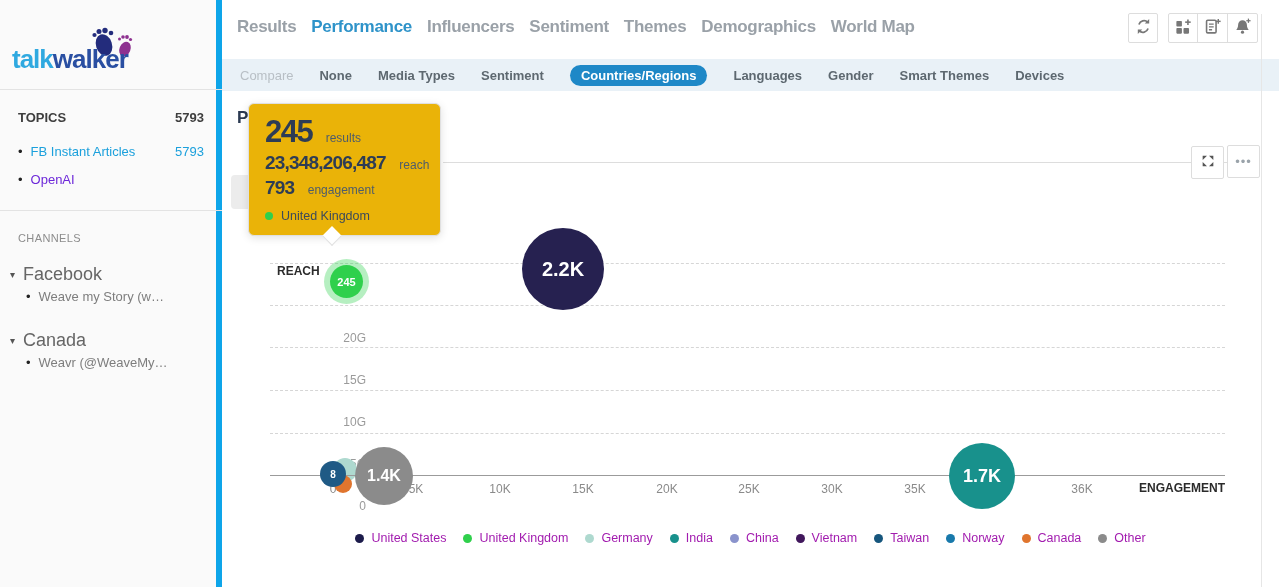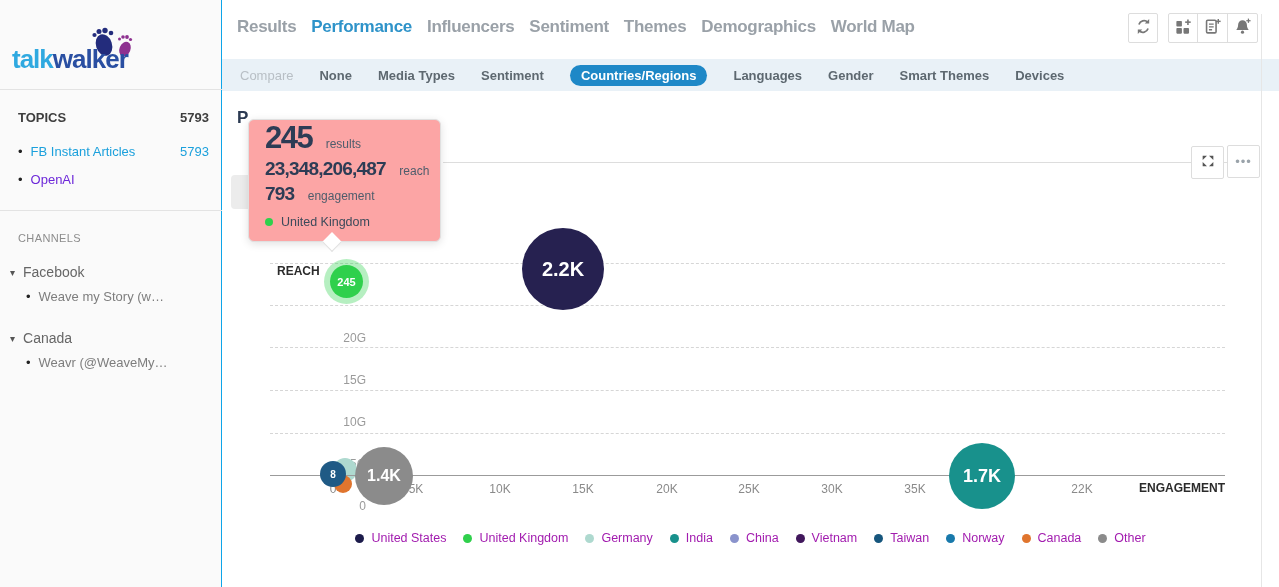--- a/index.html
+++ b/index.html
@@ -1,36 +1,36 @@
 <!DOCTYPE html>
 <html><head>
 <meta charset="utf-8">
 <style>
   * { margin:0; padding:0; box-sizing:border-box; }
   body { font-family:"Liberation Sans", sans-serif; background:#fff; }
   .page { position:relative; width:1279px; height:587px; overflow:hidden; background:#fff; }
 
   
   .sidebar { position:absolute; left:0; top:0; width:222px; height:587px;
-             background:#fafafa; border-right:1px solid #0ea5e9; }
+             background:#fafafa; border-right:6px solid #0ea5e9; }
   .logo-wrap { position:absolute; left:12px; top:24px; width:200px; height:64px; cursor:pointer; }
   .logo-text { position:absolute; left:0; top:20px; font-size:26px; font-weight:bold; letter-spacing:-1px; }
   .logo-talk { color:#2fa9e0; } .logo-walker { color:#2a4fa2; }
   .logo-feet { position:absolute; left:76px; top:-2px; }
   .sb-divider { position:absolute; left:0; width:222px; border-top:1px solid #e3e3e3; }
   .sb-sec-head { position:absolute; left:18px; right:12px; display:flex; justify-content:space-between;
                  font-size:13px; font-weight:bold; color:#3e3e3e; }
   .sb-row { position:absolute; left:18px; right:12px; display:flex; align-items:center; font-size:13px; }
   .sb-bullet { color:#222; margin-right:8px; font-size:13px; }
   .sb-link { color:#1ba0dc; cursor:pointer; }
   .sb-count-blue { margin-left:auto; color:#1ba0dc; }
   .sb-plain { color:#6d28d9; }
   .sb-chan-head { color:#8c8c8c; font-size:11px; font-weight:normal; letter-spacing:.4px; }
   .sb-tri { color:#555; font-size:10px; margin-right:8px; }
-  .sb-group { color:#666; font-size:14px; cursor:pointer; }
+  .sb-group { color:#666; font-size:18px; cursor:pointer; }
   .sb-sub { color:#7d7d7d; font-size:13px; }
 
   
   .header { position:absolute; left:222px; top:0; width:1057px; height:59px; background:#fff; }
   .tabs { position:absolute; left:15px; top:17px; display:flex; gap:15px; }
   .tab { font-size:17px; font-weight:bold; letter-spacing:-0.3px; color:#9aa1a8; cursor:pointer; white-space:nowrap; }
   .tab.active { color:#2e93c9; }
   .hbtn { position:absolute; top:13px; height:30px; background:#fff; border:1px solid #ddd;
           display:flex; align-items:center; justify-content:center; cursor:pointer; }
   .hbtn-refresh { right:121px; width:30px; border-radius:2px; }
@@ -51,23 +51,23 @@
   .right-edge { position:absolute; left:1261px; top:14px; bottom:0; width:1px; background:#e6e6e6; }
   .wtitle { position:absolute; left:15px; top:17px; font-size:17px; font-weight:bold; color:#2c3a52; }
   .hidden-dd { position:absolute; left:9px; top:84px; width:30px; height:34px; background:#ececec; border-radius:4px; }
   .wline { position:absolute; left:221px; right:22px; top:71px; border-top:1px solid #ddd; }
   .wbtn { position:absolute; width:33px; height:33px; background:#fff; border:1px solid #ddd; border-radius:2px;
           display:flex; align-items:center; justify-content:center; cursor:pointer; z-index:5; }
   .wbtn-expand { left:969px; top:55px; }
   .wbtn-dots { left:1005px; top:54px; color:#9aa3aa; font-size:13px; letter-spacing:1px; }
 
   
-  .tooltip { position:absolute; left:26px; top:28px; width:193px; z-index:10; background:#fca5a5;
+  .tooltip { position:absolute; left:26px; top:12px; width:193px; z-index:10; background:#eab308;
              border:1px solid #e0e0e0; border-radius:6px; box-shadow:0 2px 8px rgba(0,0,0,.12);
-             padding:0 14px 12px 16px; }
+             padding:10px 14px 12px 16px; }
   .tt-row { white-space:nowrap; }
   .tt-big { font-size:31px; font-weight:bold; letter-spacing:-1.5px; color:#2d3c55; line-height:36px; }
   .tt-mid { font-size:19px; font-weight:bold; letter-spacing:-0.8px; color:#2d3c55; line-height:25px; }
   .tt-lab { font-size:12px; color:#4e5c6b; margin-left:9px; }
   .tt-country { display:flex; align-items:center; margin-top:9px; font-size:12.5px; color:#3c4a5a; }
   .tt-dot { width:8px; height:8px; border-radius:50%; margin-right:8px; }
   .tt-arrow { position:absolute; left:76px; bottom:-8px; width:14px; height:14px; background:#fff;
               border-right:1px solid #e0e0e0; border-bottom:1px solid #e0e0e0; transform:rotate(45deg); }
 
   
@@ -278,21 +278,21 @@
     <div class="xaxis"></div>
     <span class="xtick" style="left:111px">0</span>
     <span class="xtick" style="left:194px">5K</span>
     <span class="xtick" style="left:278px">10K</span>
     <span class="xtick" style="left:361px">15K</span>
     <span class="xtick" style="left:445px">20K</span>
     <span class="xtick" style="left:527px">25K</span>
     <span class="xtick" style="left:610px">30K</span>
     <span class="xtick" style="left:693px">35K</span>
     <span class="xtick" style="left:777px; z-index:0">40K</span>
-    <span class="xtick" style="left:860px">22K</span>
+    <span class="xtick" style="left:860px">36K</span>
     <div class="xaxis-title">ENGAGEMENT</div>
 
     <div class="bubble b0" style="background: rgb(38, 33, 80);">2.2K</div>
     <div class="bubble b2" style="background: rgb(174, 217, 207);"></div>
     <div class="bubble b3" style="background: rgb(224, 117, 46);"></div>
     <div class="bubble b4" style="background: rgb(31, 90, 133);">8</div>
     <div class="bubble b5" style="background: rgb(139, 139, 139);">1.4K</div>
     <div class="bubble b6" style="background: rgb(24, 145, 140);">1.7K</div>
     <div class="bubble b1" style="background: rgb(47, 208, 76);">245</div>
 

